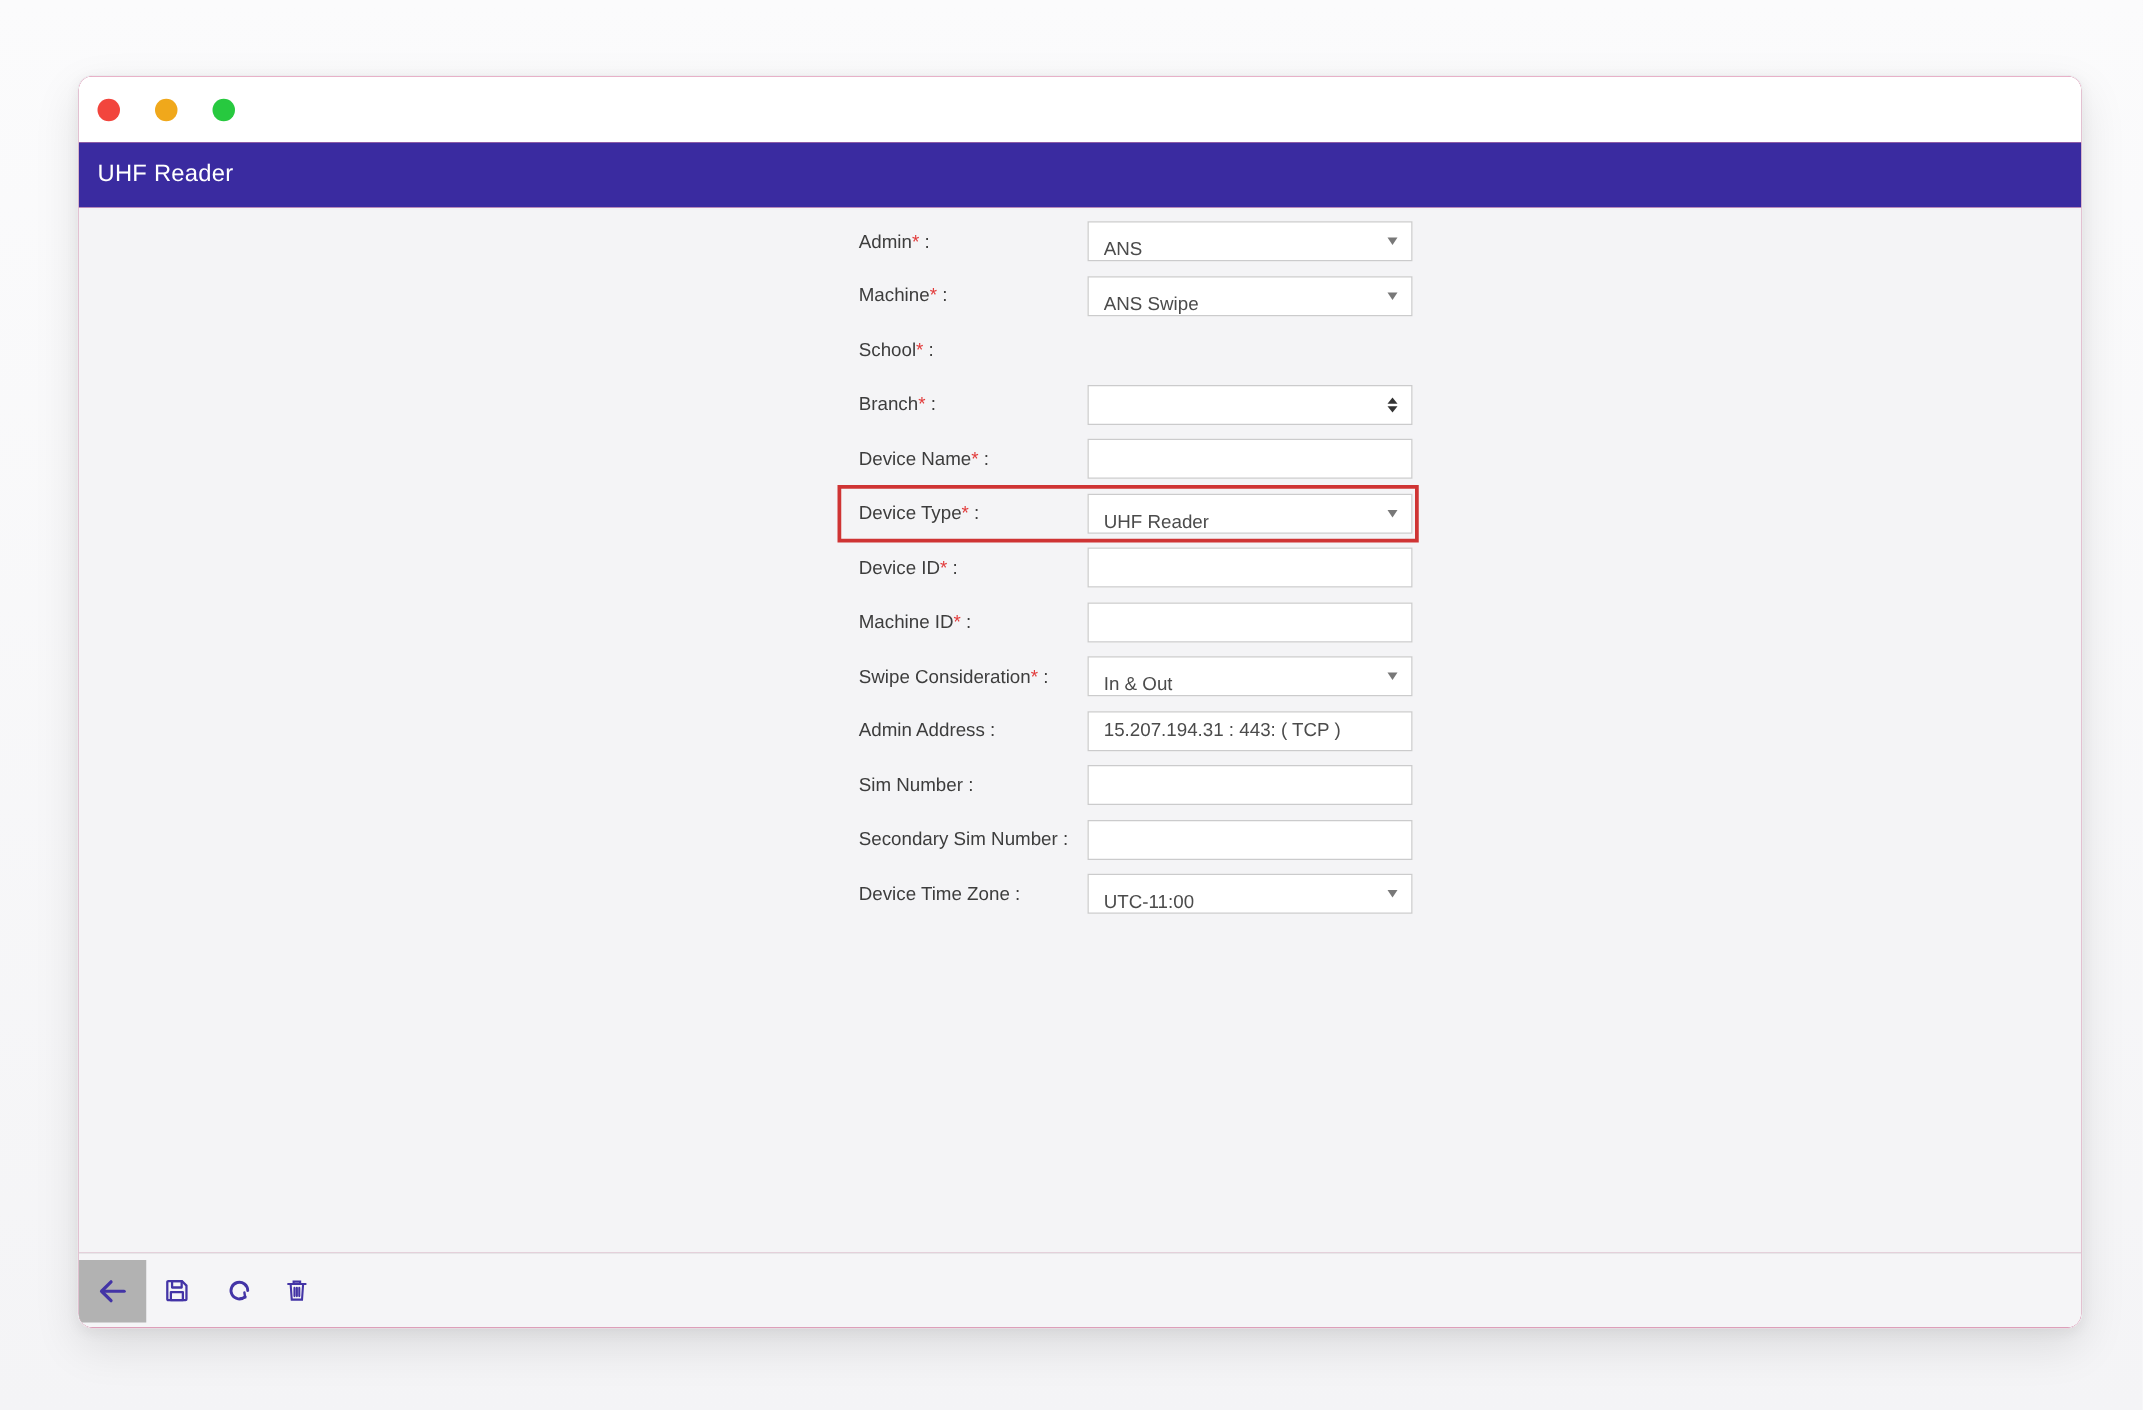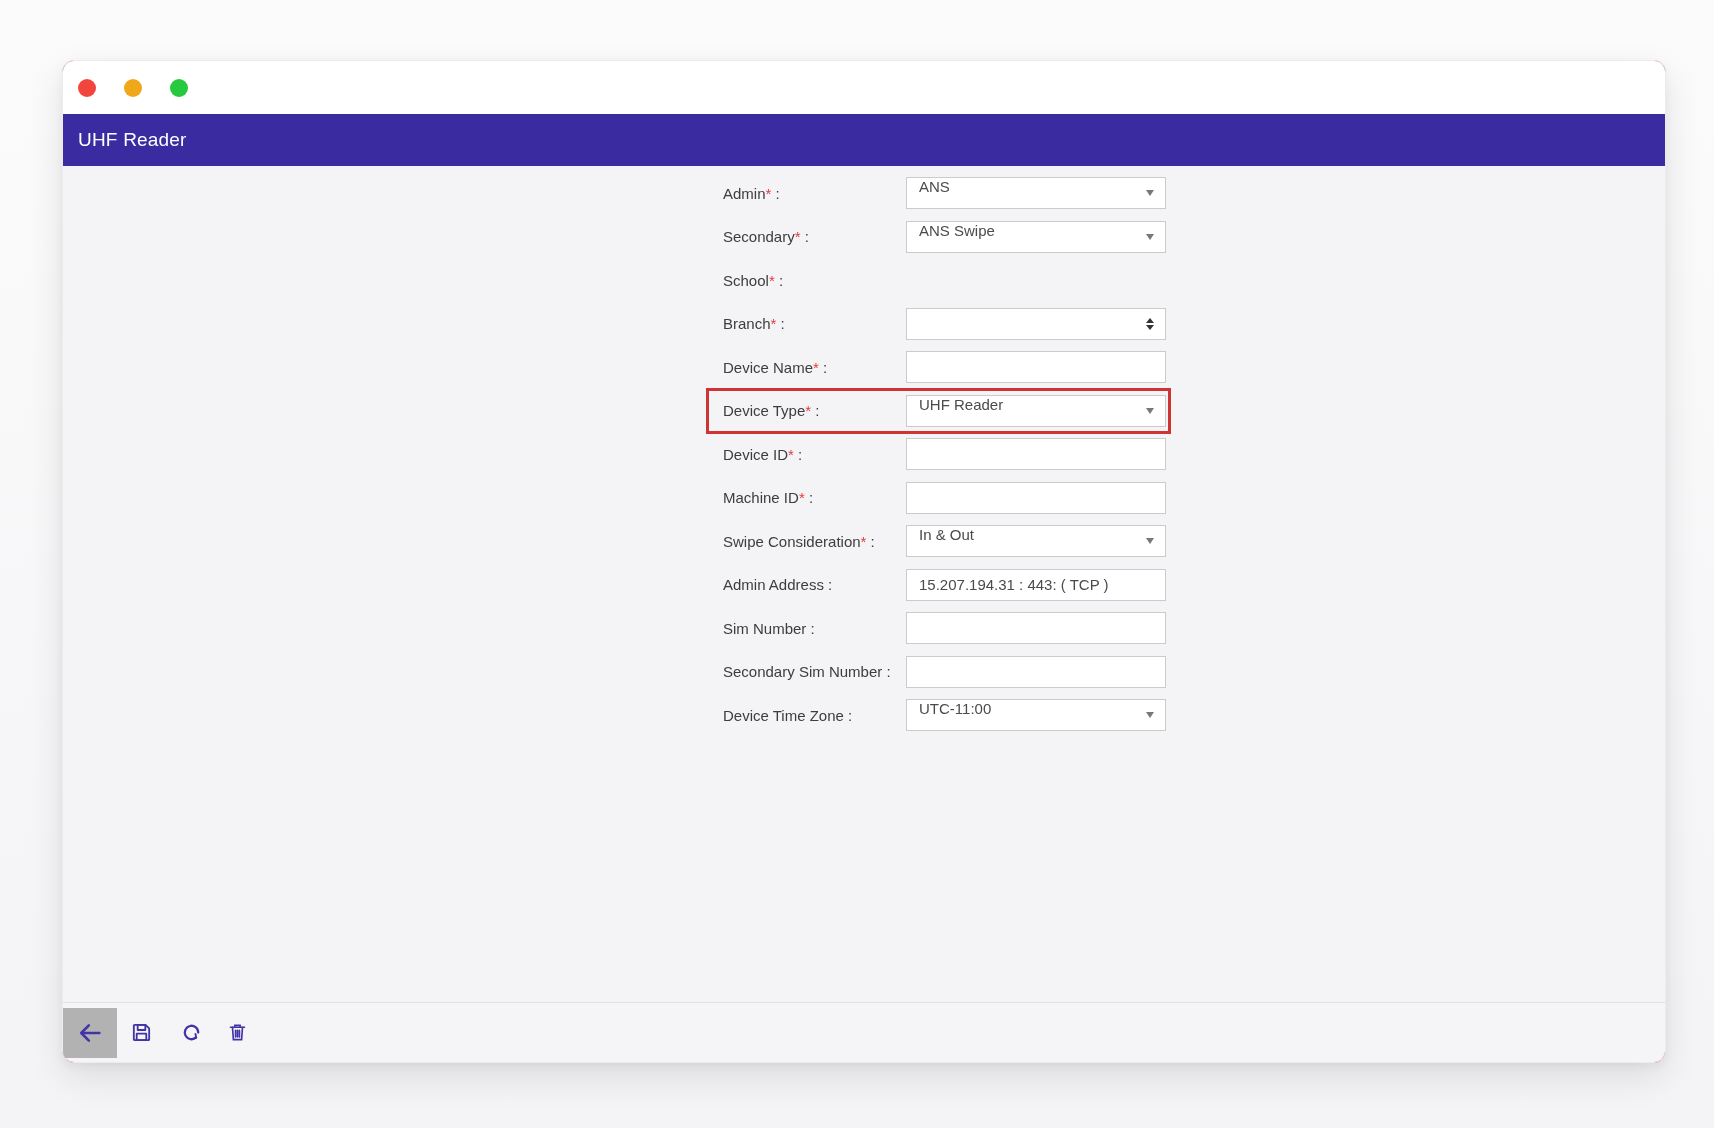--- a/index.html
+++ b/index.html
@@ -30,32 +30,32 @@
   .dot{width:18px;height:18px;border-radius:50%;cursor:pointer;}
   .dot.red{background:var(--traffic-red);}
   .dot.yellow{background:var(--traffic-yellow);}
   .dot.green{background:var(--traffic-green);}
   .headerbar{
     height:52px;background:var(--header-bg);color:#ffffff;flex:none;
     display:flex;align-items:center;padding-left:15px;
     font-size:19px;letter-spacing:.2px;
   }
   .content{flex:1;background:var(--content-bg);position:relative;}
-  .device-form{position:absolute;left:660px;top:11px;}
+  .device-form{position:absolute;left:624px;top:11px;}
   .form-row{position:relative;display:flex;align-items:center;margin-bottom:11.5px;height:32px;}
   .form-label{
     width:183px;flex:none;font-size:15px;color:#3d3d3d;
     display:flex;align-items:center;white-space:pre;
   }
   .req{color:var(--required);font-size:15px;}
   .field{
     width:260px;height:32px;flex:none;background:#ffffff;
     border:1px solid #cbcbcc;color:#4b4b4b;font-size:15px;
   }
-  .select-box{position:relative;display:flex;align-items:flex-start;padding:0 26px 0 12px;cursor:pointer;}
+  .select-box{position:relative;display:flex;align-items:flex-end;padding:0 26px 0 12px;cursor:pointer;}
   .select-box .val{overflow:hidden;white-space:nowrap;}
   .select-box .val.placeholder{color:#a9a9aa;}
   .caret{
     position:absolute;right:11px;top:50%;transform:translateY(-50%);
     width:0;height:0;border-left:4.5px solid transparent;border-right:4.5px solid transparent;
     border-top:6px solid #787878;
   }
   .stepper{position:absolute;right:11px;top:50%;transform:translateY(-50%);display:flex;flex-direction:column;gap:2px;}
   .stepper::before{content:"";width:0;height:0;border-left:4px solid transparent;border-right:4px solid transparent;border-bottom:5px solid #333;}
   .stepper::after{content:"";width:0;height:0;border-left:4px solid transparent;border-right:4px solid transparent;border-top:5px solid #333;}
@@ -94,21 +94,21 @@
   <div class="content">
     <div class="device-form">
         <div class="form-row">
     <div class="form-label"><span class="lbl">Admin</span><span class="req">*</span><span class="colon"> :</span></div>
   <div class="field select-box">
             <span class="val">ANS</span>
             <span class="caret"></span>
           </div>
         </div>
         <div class="form-row">
-    <div class="form-label"><span class="lbl">Secondary</span><span class="req">*</span><span class="colon"> :</span></div>
+    <div class="form-label"><span class="lbl">Machine</span><span class="req">*</span><span class="colon"> :</span></div>
   <div class="field select-box">
             <span class="val">ANS Swipe</span>
             <span class="caret"></span>
           </div>
         </div>
         <div class="form-row">
     <div class="form-label"><span class="lbl">School</span><span class="req">*</span><span class="colon"> :</span></div>
         </div>
         <div class="form-row">
     <div class="form-label"><span class="lbl">Branch</span><span class="req">*</span><span class="colon"> :</span></div>

